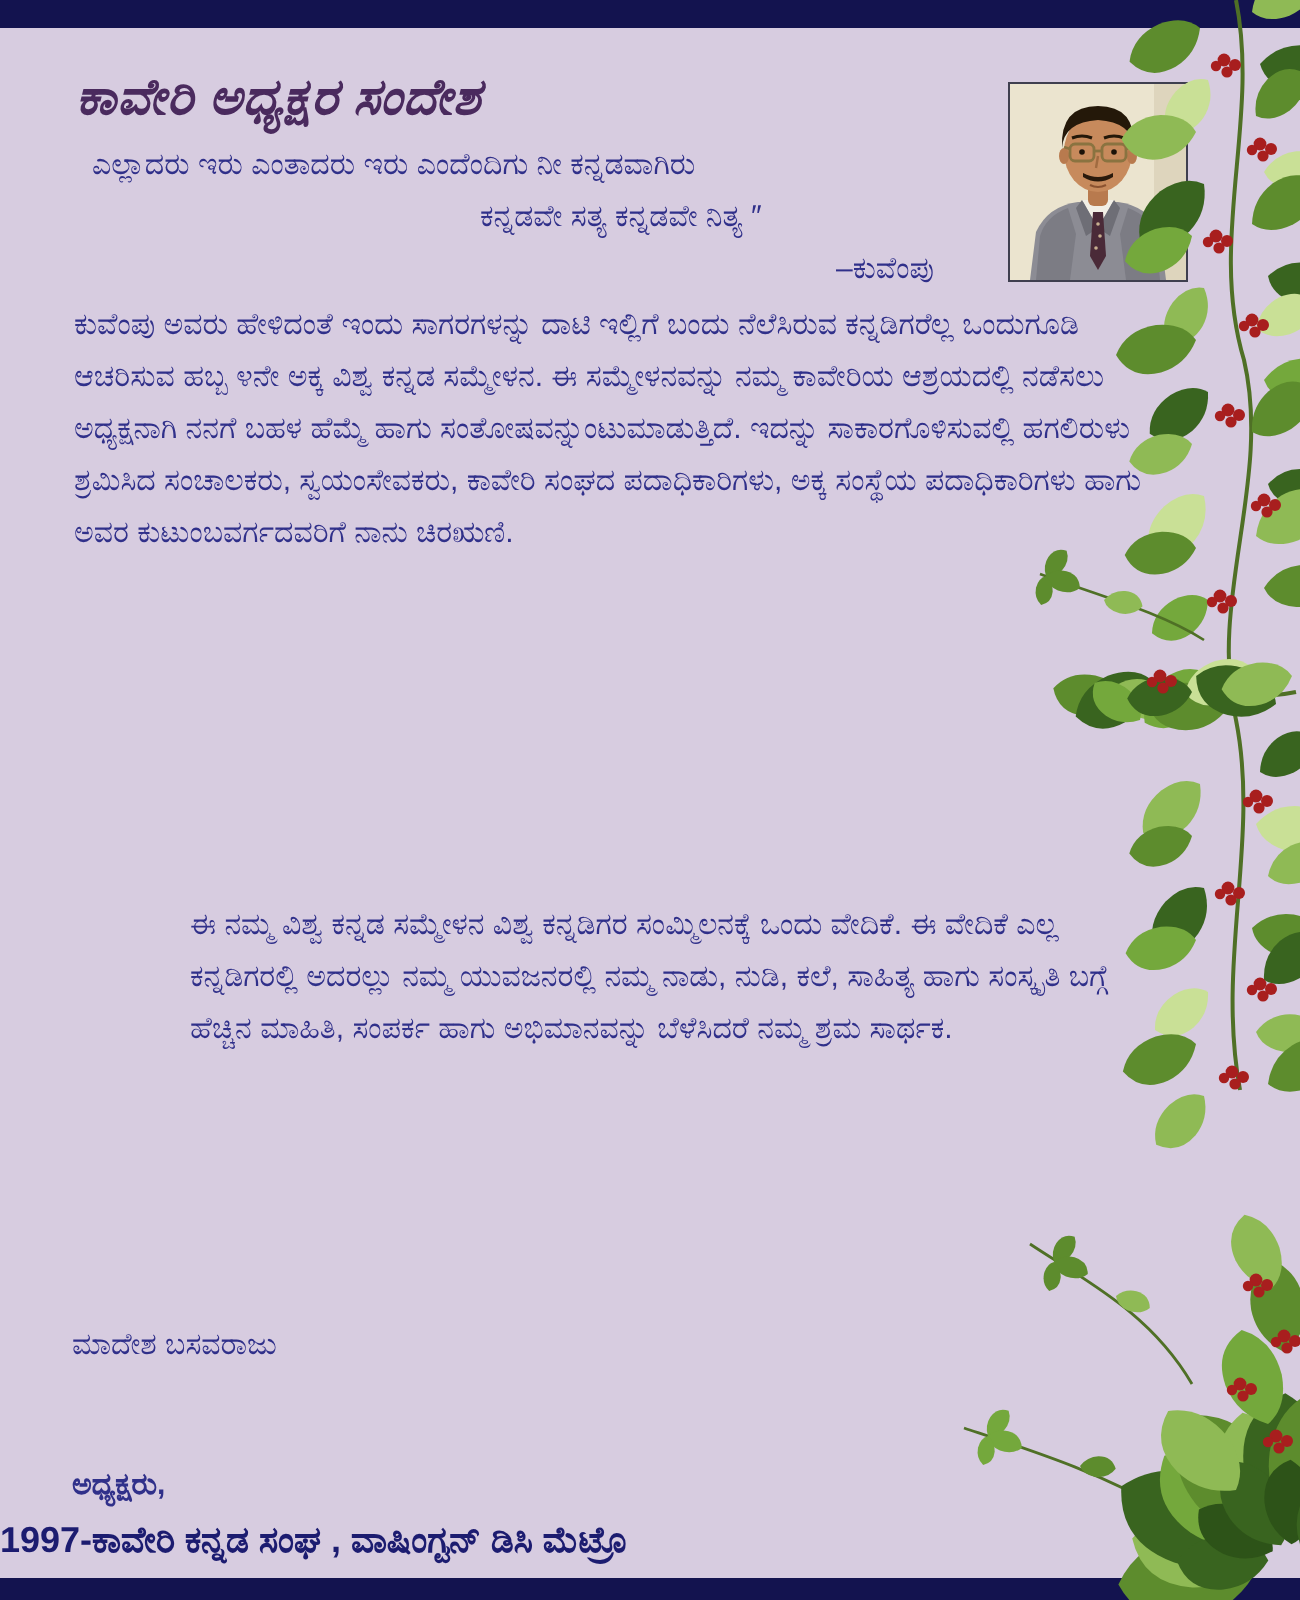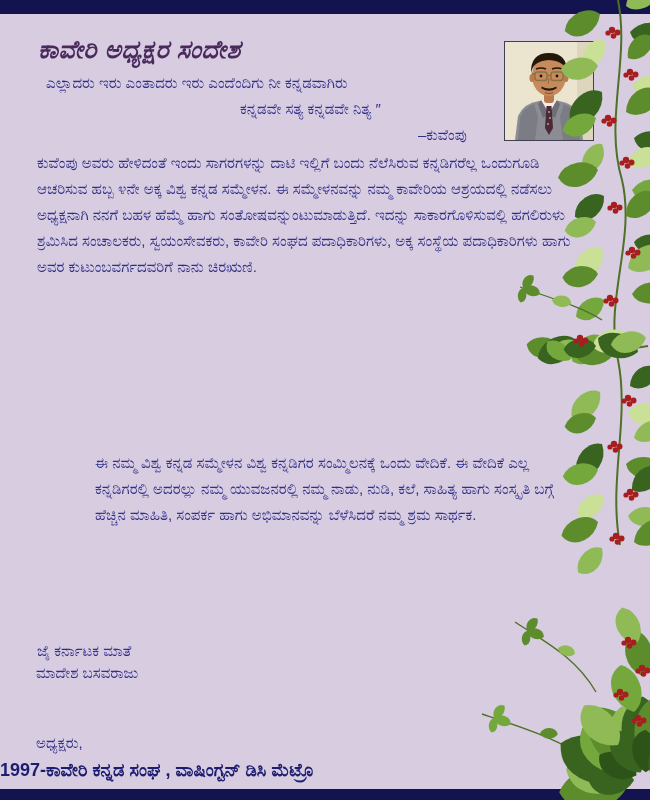--- a/index.html
+++ b/index.html
@@ -17,21 +17,21 @@
   .title{left:38px;top:36px;font-size:25px;font-weight:bold;color:var(--text_title,#4a2a5e);letter-spacing:.5px;font-style:italic;}
   .quote-l1{left:46px;top:70px;}
   .quote-l2{left:240px;top:96px;}
   .quote-attr{left:372px;top:122px;margin-left:46px;}
   .para1{left:37px;top:150px;width:552px;}
   .para2{left:37px;top:322px;width:560px;}
   .para3{left:95px;top:450px;width:492px;}
   .para4{left:37px;top:565px;width:556px;}
   .closing{left:37px;top:638px;}
   .sig-name{left:36px;top:660px;font-weight:normal;text-align:center;}
-  .sig-role{left:36px;top:730px;font-weight:normal;}
+  .sig-role{left:36px;top:730px;font-weight:bold;}
   .sig-org{left:0;top:757px;font-size:18px;color:var(--text_org,#1c1c70);font-weight:bold;white-space:nowrap;}
   .sig-org .rest{font-weight:bold;}
 
   .photo{
     position:absolute;left:504px;top:41px;width:90px;height:100px;
     border:1px solid #3f3f4f;background:var(--photo_bg,#ebe4cf);
     box-sizing:border-box;z-index:2;
   }
   .photo svg{display:block;}
 
@@ -47,21 +47,20 @@
 
   <div class="txt title">ಕಾವೇರಿ ಅಧ್ಯಕ್ಷರ ಸಂದೇಶ</div>
 
   <div class="txt quote-l1">ಎಲ್ಲಾದರು ಇರು ಎಂತಾದರು ಇರು ಎಂದೆಂದಿಗು ನೀ ಕನ್ನಡವಾಗಿರು</div>
   <div class="txt quote-l2">ಕನ್ನಡವೇ ಸತ್ಯ ಕನ್ನಡವೇ ನಿತ್ಯ ″</div>
   <div class="txt quote-attr">–ಕುವೆಂಪು</div>
 
   <div class="txt para1">ಕುವೆಂಪು ಅವರು ಹೇಳಿದಂತೆ ಇಂದು ಸಾಗರಗಳನ್ನು ದಾಟಿ ಇಲ್ಲಿಗೆ ಬಂದು ನೆಲೆಸಿರುವ ಕನ್ನಡಿಗರೆಲ್ಲ ಒಂದುಗೂಡಿ ಆಚರಿಸುವ ಹಬ್ಬ ೪ನೇ ಅಕ್ಕ ವಿಶ್ವ ಕನ್ನಡ ಸಮ್ಮೇಳನ. ಈ ಸಮ್ಮೇಳನವನ್ನು ನಮ್ಮ ಕಾವೇರಿಯ ಆಶ್ರಯದಲ್ಲಿ ನಡೆಸಲು ಅಧ್ಯಕ್ಷನಾಗಿ ನನಗೆ ಬಹಳ ಹೆಮ್ಮೆ ಹಾಗು ಸಂತೋಷವನ್ನುಂಟುಮಾಡುತ್ತಿದೆ. ಇದನ್ನು ಸಾಕಾರಗೊಳಿಸುವಲ್ಲಿ ಹಗಲಿರುಳು ಶ್ರಮಿಸಿದ ಸಂಚಾಲಕರು, ಸ್ವಯಂಸೇವಕರು, ಕಾವೇರಿ ಸಂಘದ ಪದಾಧಿಕಾರಿಗಳು, ಅಕ್ಕ ಸಂಸ್ಥೆಯ ಪದಾಧಿಕಾರಿಗಳು ಹಾಗು ಅವರ ಕುಟುಂಬವರ್ಗದವರಿಗೆ ನಾನು ಚಿರಋಣಿ.</div>
   <div class="txt para3">ಈ ನಮ್ಮ ವಿಶ್ವ ಕನ್ನಡ ಸಮ್ಮೇಳನ ವಿಶ್ವ ಕನ್ನಡಿಗರ ಸಂಮ್ಮಿಲನಕ್ಕೆ ಒಂದು ವೇದಿಕೆ. ಈ ವೇದಿಕೆ ಎಲ್ಲ ಕನ್ನಡಿಗರಲ್ಲಿ ಅದರಲ್ಲು ನಮ್ಮ ಯುವಜನರಲ್ಲಿ ನಮ್ಮ ನಾಡು, ನುಡಿ, ಕಲೆ, ಸಾಹಿತ್ಯ ಹಾಗು ಸಂಸ್ಕೃತಿ ಬಗ್ಗೆ ಹೆಚ್ಚಿನ ಮಾಹಿತಿ, ಸಂಪರ್ಕ ಹಾಗು ಅಭಿಮಾನವನ್ನು ಬೆಳೆಸಿದರೆ ನಮ್ಮ ಶ್ರಮ ಸಾರ್ಥಕ.</div>
 
-  <div class="txt closing">ಜೈ ಕರ್ನಾಟಕ ಮಾತೆ</div>
 
   <div class="txt sig-name">ಮಾದೇಶ ಬಸವರಾಜು</div>
   <div class="txt sig-role">ಅಧ್ಯಕ್ಷರು,</div>
   <div class="txt sig-org"><span>1997-ಕಾವೇರಿ ಕನ್ನಡ ಸಂಘ ,</span><span class="rest"> ವಾಷಿಂಗ್ಟನ್ ಡಿಸಿ ಮೆಟ್ರೊ</span></div>
 
   <div class="photo">
     <svg width="88" height="98" viewBox="0 0 88 98">
       <rect width="88" height="98" fill="#ebe4cf"></rect>
       <rect x="72" width="16" height="98" fill="#ded5bd"></rect>
 

